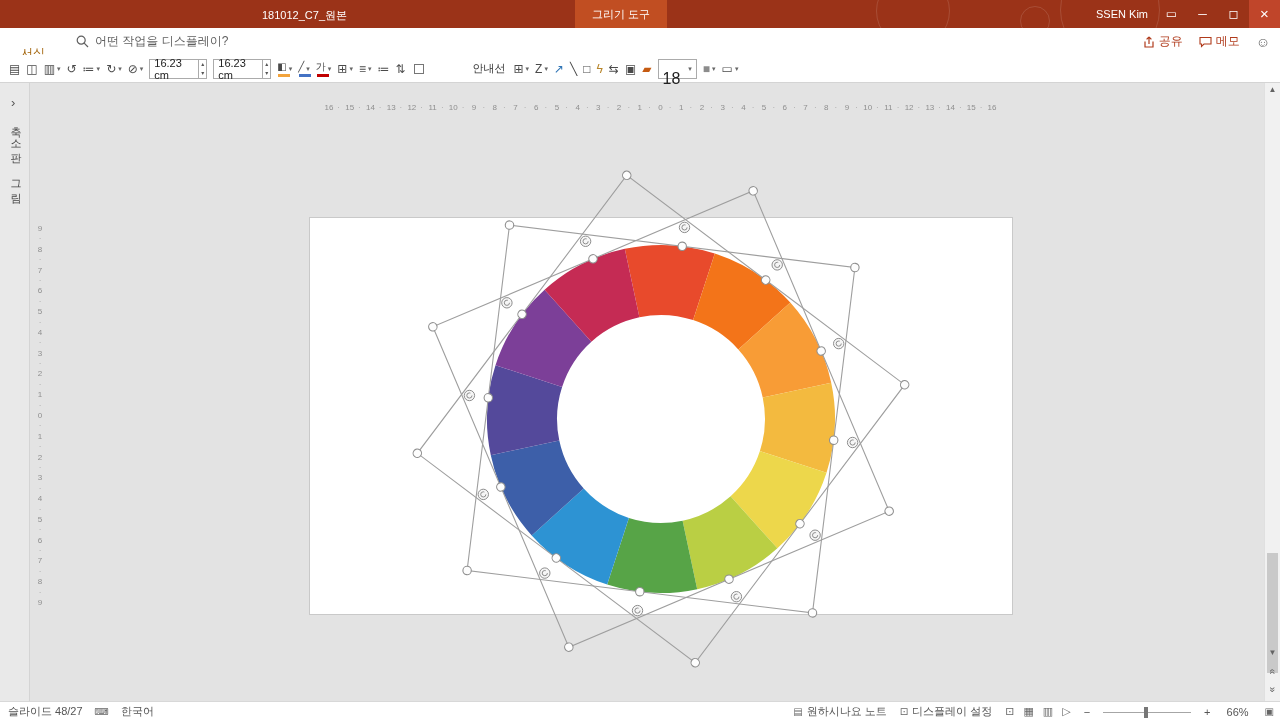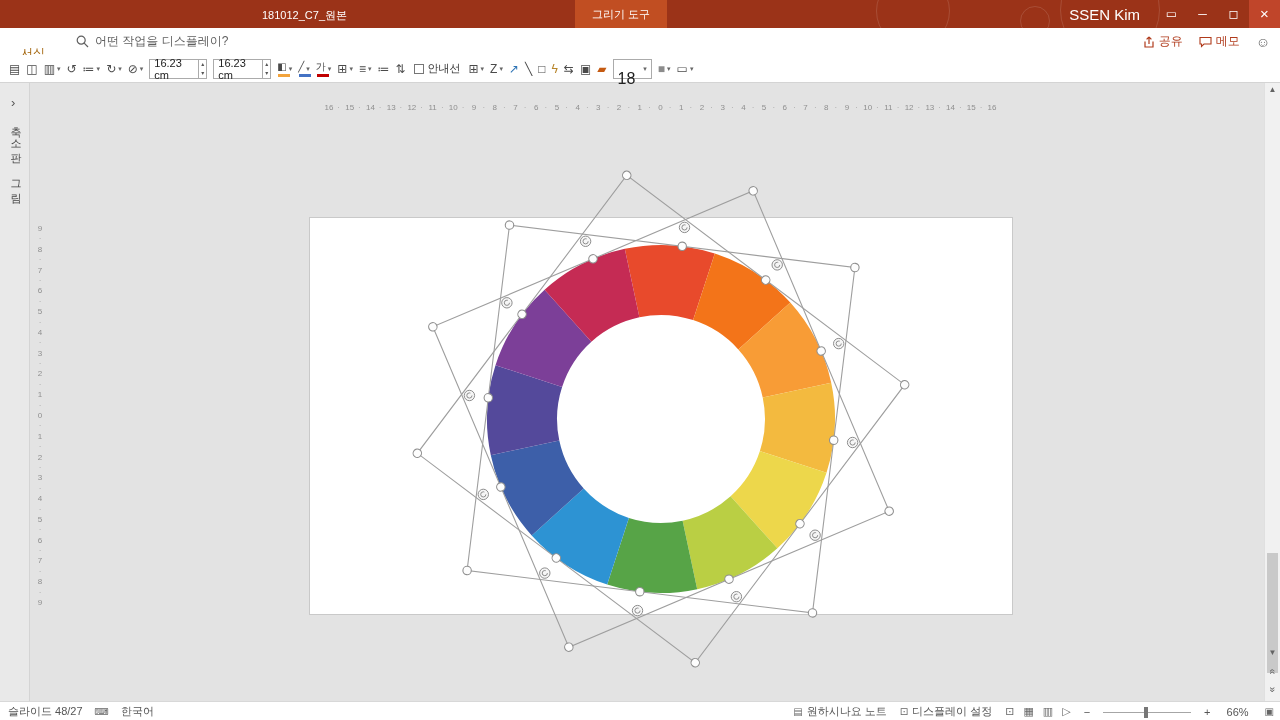--- a/index.html
+++ b/index.html
@@ -8,21 +8,21 @@
 
   
   .titlebar { position:absolute; left:0; top:0; width:1280px; height:28px; background:#9B3318; color:#fff; z-index:50; overflow:hidden; }
   .tb-decor { position:absolute; border:1px solid rgba(255,255,255,.13); border-radius:50%; }
   .tb-decor.d1 { right:330px; top:-26px; width:74px; height:74px; }
   .tb-decor.d2 { right:120px; top:-40px; width:100px; height:100px; }
   .tb-decor.d3 { right:230px; top:6px; width:30px; height:30px; }
   .tb-title { position:absolute; left:262px; top:8px; font-size:11px; white-space:nowrap; }
   .tb-context { position:absolute; left:575px; top:0; height:28px; line-height:28px; padding:0 17px; background:#C14E22; font-size:11px; }
   .tb-right { position:absolute; right:0; top:0; height:28px; display:flex; align-items:center; }
-  .tb-user { font-size:15px; margin-right:16px; }
+  .tb-user { font-size:11px; margin-right:8px; }
   .win-btn { width:31px; height:28px; line-height:28px; text-align:center; font-size:12px; cursor:default; }
   .win-btn.close { background:#C0452A; font-size:15px; }
 
   
   .menubar { position:absolute; left:0; top:28px; width:1280px; height:27px; background:#fff; display:flex; align-items:center; z-index:40; }
   .menu-items { display:flex; align-items:center; margin-left:4px; }
   .menu-item { font-size:12px; color:#333; padding:0 9px; white-space:nowrap; }
   .menu-item.format { color:#a16207; margin-left:12px;margin-top:24px; }
   .searchbox { display:flex; align-items:center; margin-left:22px; }
   .search-ph { font-size:12px; color:#5f5f5f; margin-left:6px; white-space:nowrap; }
@@ -35,21 +35,21 @@
   .toolbar { position:absolute; left:0; top:55px; width:1280px; height:28px; background:#fff; border-bottom:1px solid #D4D4D4; display:flex; align-items:center; padding-left:6px; z-index:40; }
   .t-icon { height:24px; display:flex; align-items:center; justify-content:center; padding:0 2px; margin:0 1px; position:relative; }
   .t-icon .glyph { font-size:12px; color:#4a4a4a; line-height:1; }
   .t-icon .glyph.ul { font-size:10px; margin-bottom:4px; }
   .t-underline { position:absolute; bottom:4px; left:3px; width:12px; height:3px; }
   .t-caret { font-size:7px; color:#666; margin-left:2px; }
   .spinner { display:flex; align-items:center; border:1px solid #ABABAB; height:20px; margin:0 3px; background:#fff; }
   .spinner .val { font-size:11px; color:#222; padding:0 4px; width:48px; }
   .spin-btns { display:flex; flex-direction:column; border-left:1px solid #ABABAB; height:100%; }
   .spin-up,.spin-down { font-size:6px; color:#555; height:9px; line-height:9px; padding:0 2px; }
-  .guides { display:flex; align-items:center; margin:7px 5px; }
+  .guides { display:flex; align-items:center; margin:7px 5px;gap:45px; }
   .cb-box { width:10px; height:10px; border:1px solid #767676; background:#fff; margin-right:4px; }
   .cb-label { font-size:11px; color:#333; white-space:nowrap; }
   .combo { display:flex; align-items:center; border:1px solid #ABABAB; height:20px; margin:0 3px; padding:0 4px; }
   .combo .val { font-size:16px; color:#222; padding-right:6px;margin-top:20px; }
 
   
   .workspace { position:absolute; left:0; top:83px; width:1280px; height:618px; }
   .left-strip { position:absolute; left:0; top:0; width:30px; height:618px; background:#E9E9E9; border-right:1px solid #D4D4D4; }
   .strip-chevron { position:absolute; left:11px; top:12px; font-size:13px; color:#555; }
   .strip-label { position:absolute; left:8px; top:36px; writing-mode:vertical-rl; text-orientation:upright; font-size:11px; color:#444; letter-spacing:2px; white-space:nowrap; }

